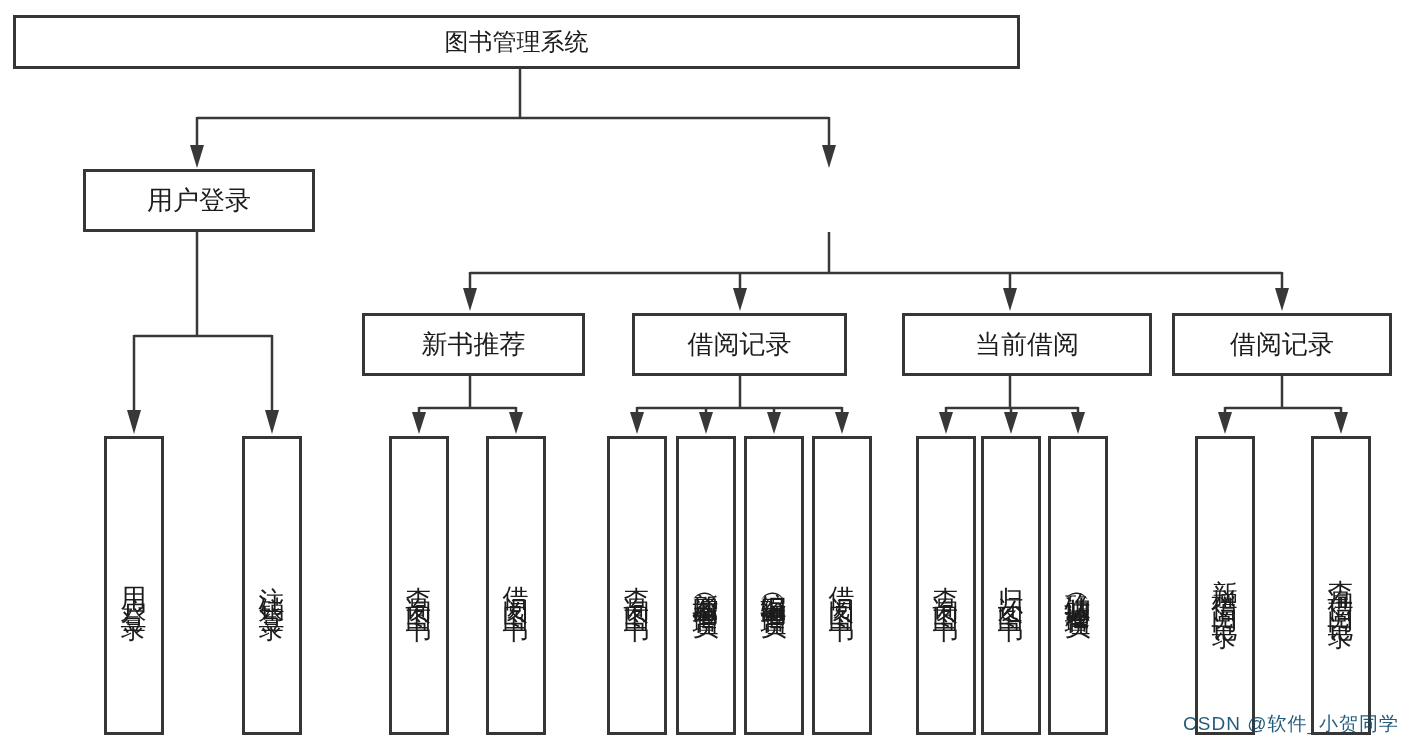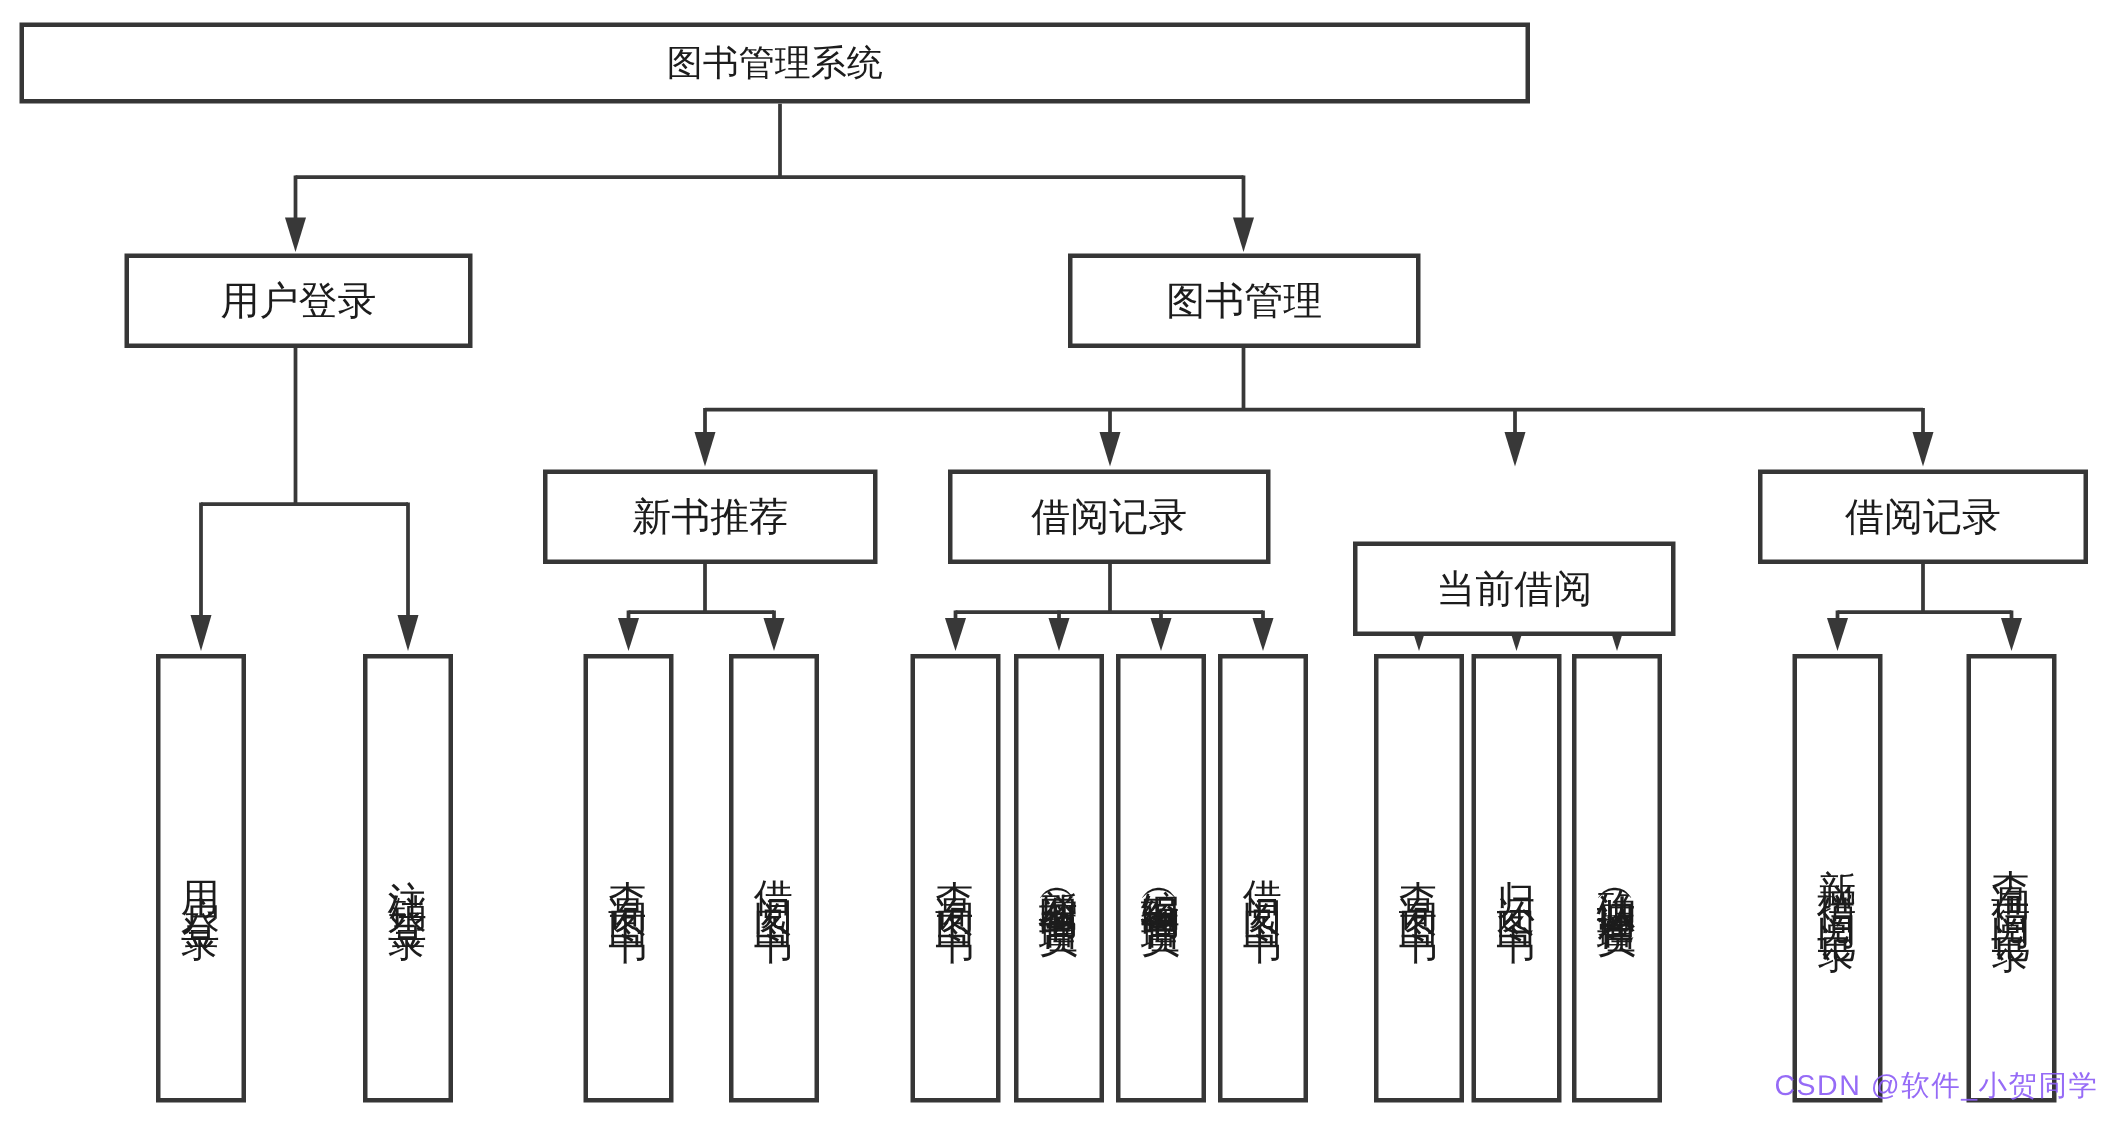--- a/index.html
+++ b/index.html
@@ -23,21 +23,21 @@
     color: #1c1c1c;
     z-index: 2;
   }
   .root-node  { left: 13px;  top: 15px;  width: 1007px; height: 54px; font-size: 24px; }
   .l2-node    { top: 169px; height: 63px; font-size: 26px; }
   .l2-a { left: 83px;  width: 232px; }
   .l2-b { left: 712px; width: 235px; }
   .l3-node    { top: 313px; height: 63px; font-size: 26px; }
   .l3-a { left: 362px;  width: 223px; }
   .l3-b { left: 632px;  width: 215px; }
-  .l3-c { left: 902px;  width: 215px; margin-top: 48px; }
+  .l3-c { left: 902px;  width: 250px; }
   .l3-d { left: 1172px; width: 220px; }
   .leaf {
     top: 436px;
     height: 299px;
     width: 60px;
     border-width: 3px;
   }
   .leaf span {
     writing-mode: vertical-rl;
     text-orientation: mixed;
@@ -46,21 +46,21 @@
     line-height: 1;
     color: #1c1c1c;
   }
   .leaf.tight span { letter-spacing: 3px; }
   .leaf.mid span   { letter-spacing: 9px; }
   .wm {
     position: absolute;
     right: 6px;
     top: 711px;
     font-size: 19px;
-    color: #8b5cf6;
+    color: #0c4a6e;
     opacity: 0.9;
     white-space: nowrap;
     z-index: 5;
     letter-spacing: 1px;
   }
 </style>
 </head>
 <body>
 
 <div id="canvas">
@@ -133,23 +133,20 @@
     </g>
   </svg>
 
   <div class="node root-node">
     <span>图书管理系统</span>
   </div>
 
   <div class="node l2-node l2-a">
     <span>用户登录</span>
   </div>
-  <div class="node l2-node l2-b">
-    <span>图书管理</span>
-  </div>
 
   <div class="node l3-node l3-a">
     <span>新书推荐</span>
   </div>
   <div class="node l3-node l3-b">
     <span>借阅记录</span>
   </div>
   <div class="node l3-node l3-c">
     <span>当前借阅</span>
   </div>

